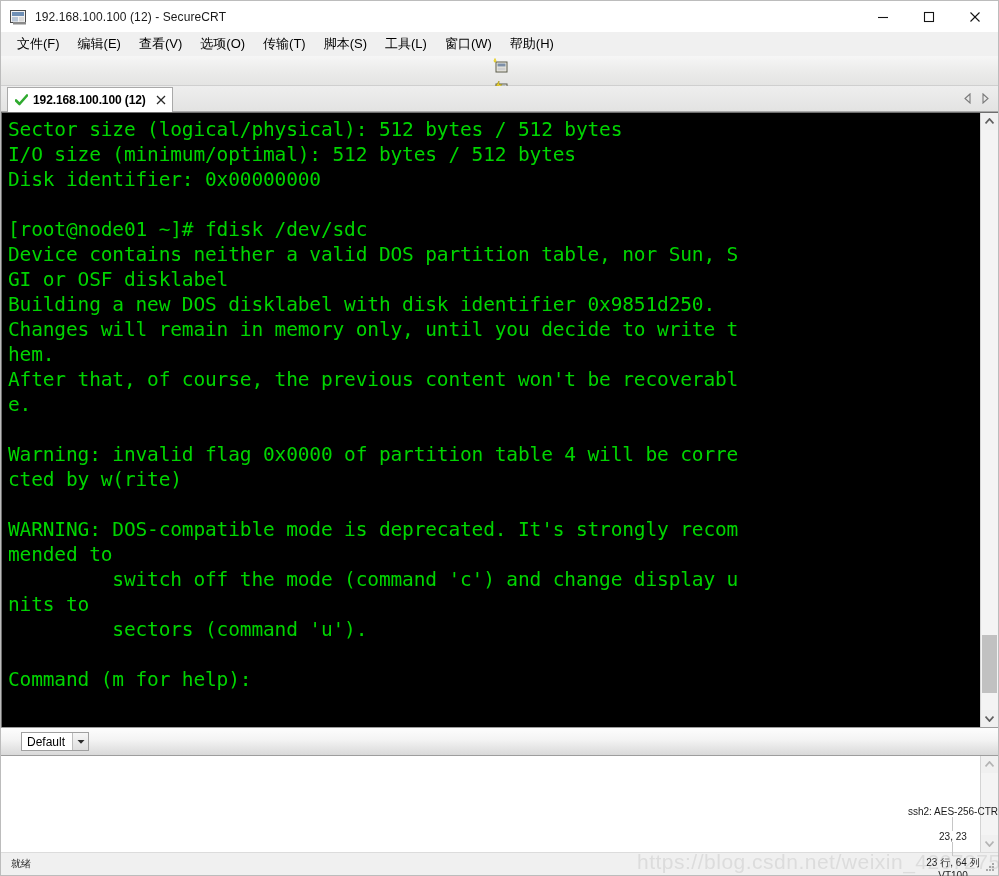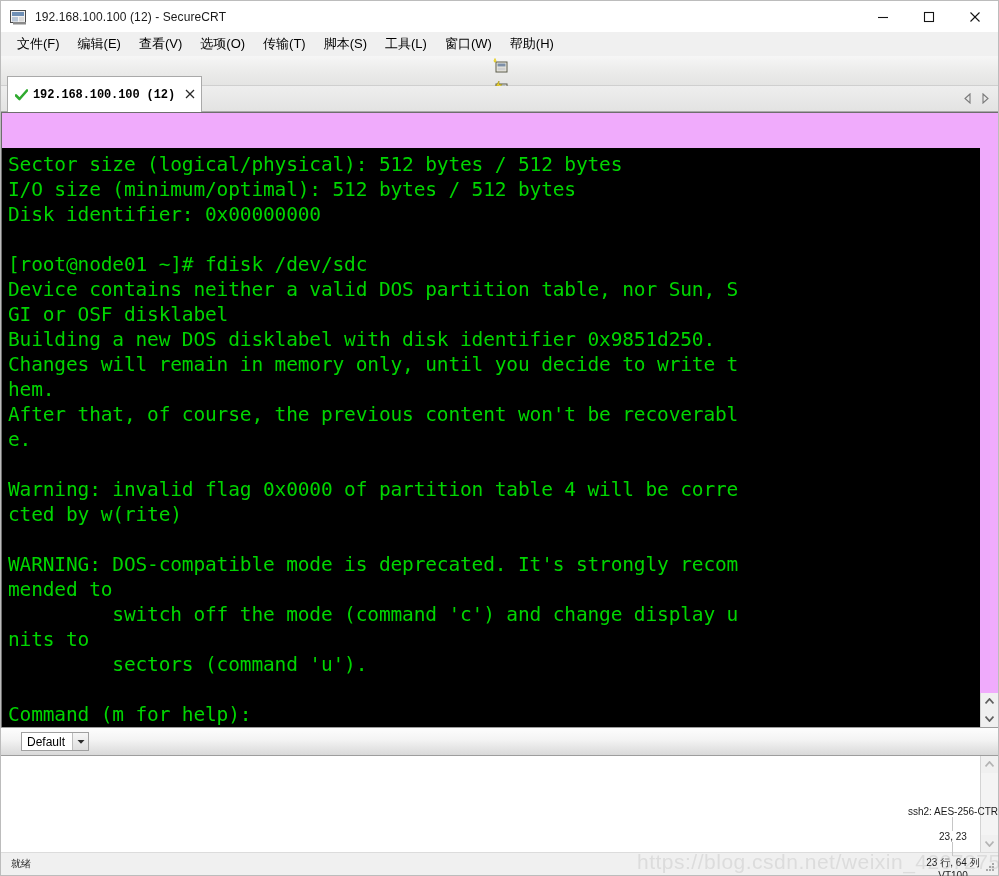--- a/index.html
+++ b/index.html
@@ -130,33 +130,32 @@
     min-height: 26px;
     background: linear-gradient(to bottom,#eeeeee,#e3e3e2);
     display: flex;
     align-items: flex-end;
     position: relative;
     padding-left: 6px;
     border-bottom: 1px solid #a9a9a9;
     box-sizing: border-box;
   }
   .tab {
-    height: 36px;
+    height: 25px;
     background: #ffffff;
     border: 1px solid #a9a9a9;
     border-bottom: none;
     display: flex;
     align-items: center;
     padding: 0 6px 0 7px;
     box-sizing: border-box;
     font-size: 12px;
     color: #000;
     position: relative;
     top: 1px;
-    font-family: Liberation Mono, monospace;
   }
   .tab-check { margin-right: 5px; display:flex; }
   .tab-label { font-weight: 600; font-size: 12px; letter-spacing: -.1px; }
   .tab-close {
     margin-left: 10px;
     font-size: 13px;
     color: #333;
     line-height: 1;
     font-family: "Liberation Sans", sans-serif;
   }
@@ -166,27 +165,26 @@
     align-items: center;
     padding-right: 8px;
     padding-bottom: 3px;
     gap: 9px;
   }
 
   
   .term-wrap {
     flex: none;
     height: 615px;
-    background: #f0abfc;
+    background: #404040;
     display: flex;
     position: relative;
     border-left: 1px solid #6e6e6e;
     border-top: 1px solid #6e6e6e;
     box-sizing: border-box;
-    align-items: flex-end;
   }
   .term {
     flex: 1;
     background: #000000;
     color: #00d500;
     font-family: "DejaVu Sans Mono", "Liberation Mono", monospace;
     font-size: 19.5px;
     line-height: 25px;
     padding: 4px 0 0 6px;
     white-space: pre;

